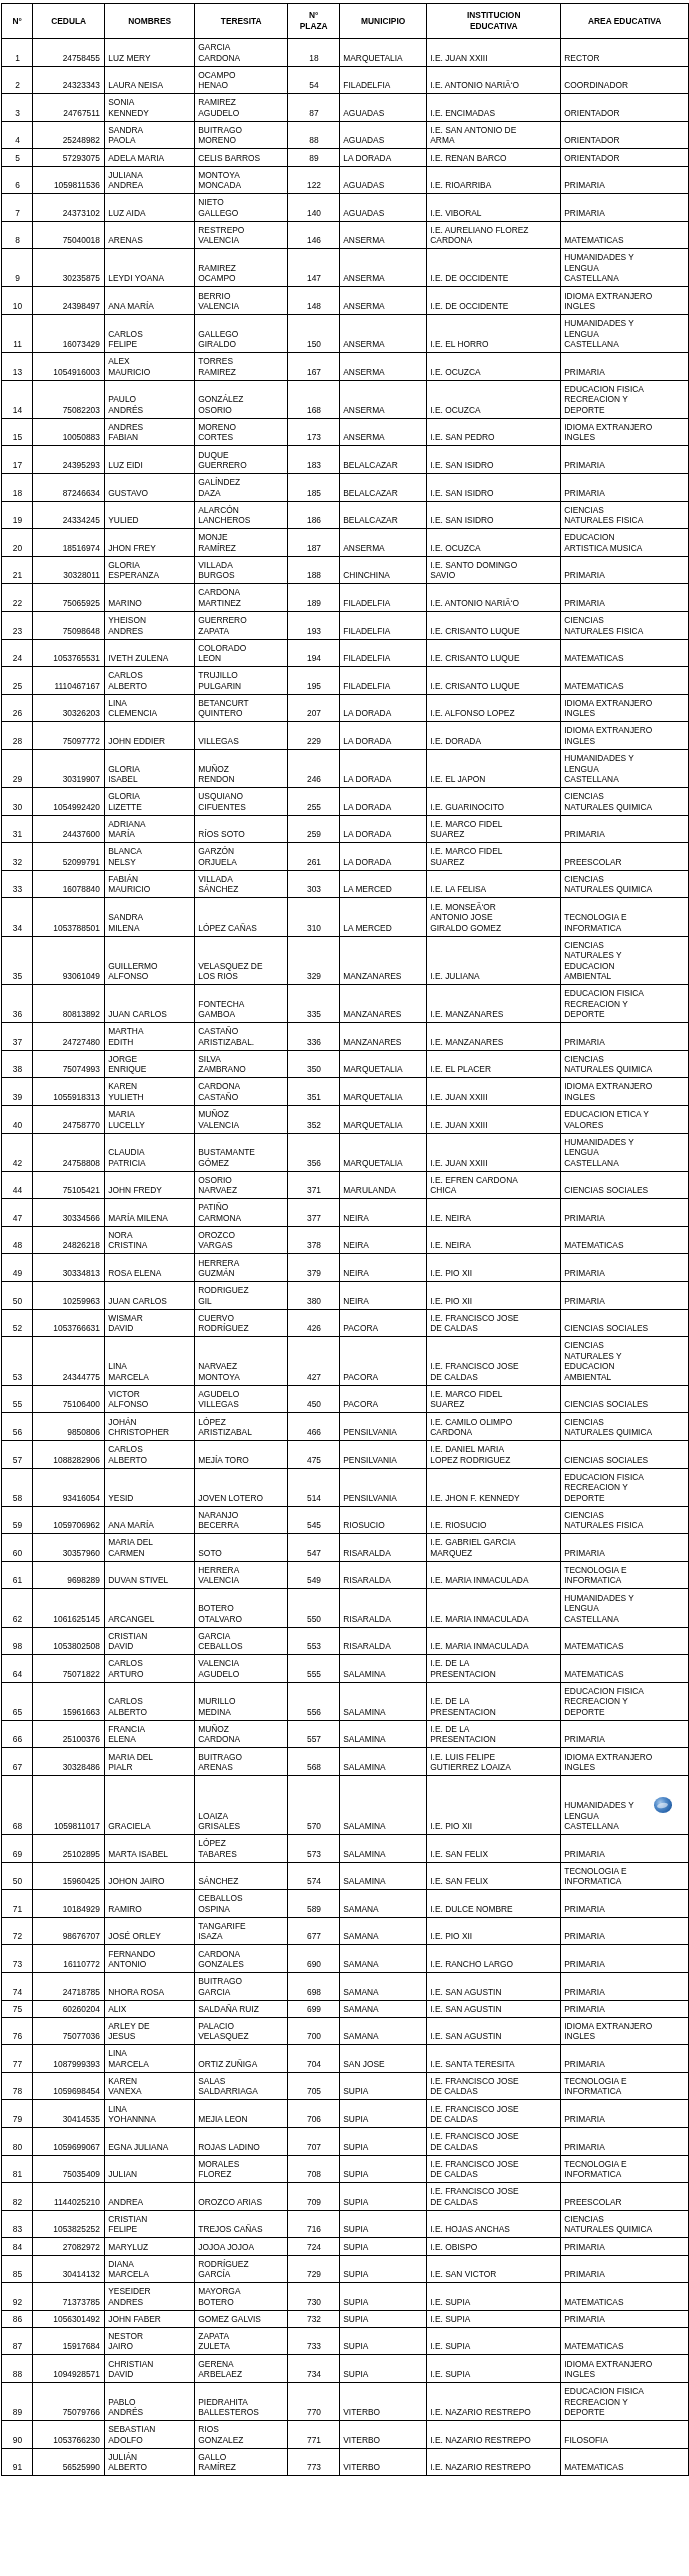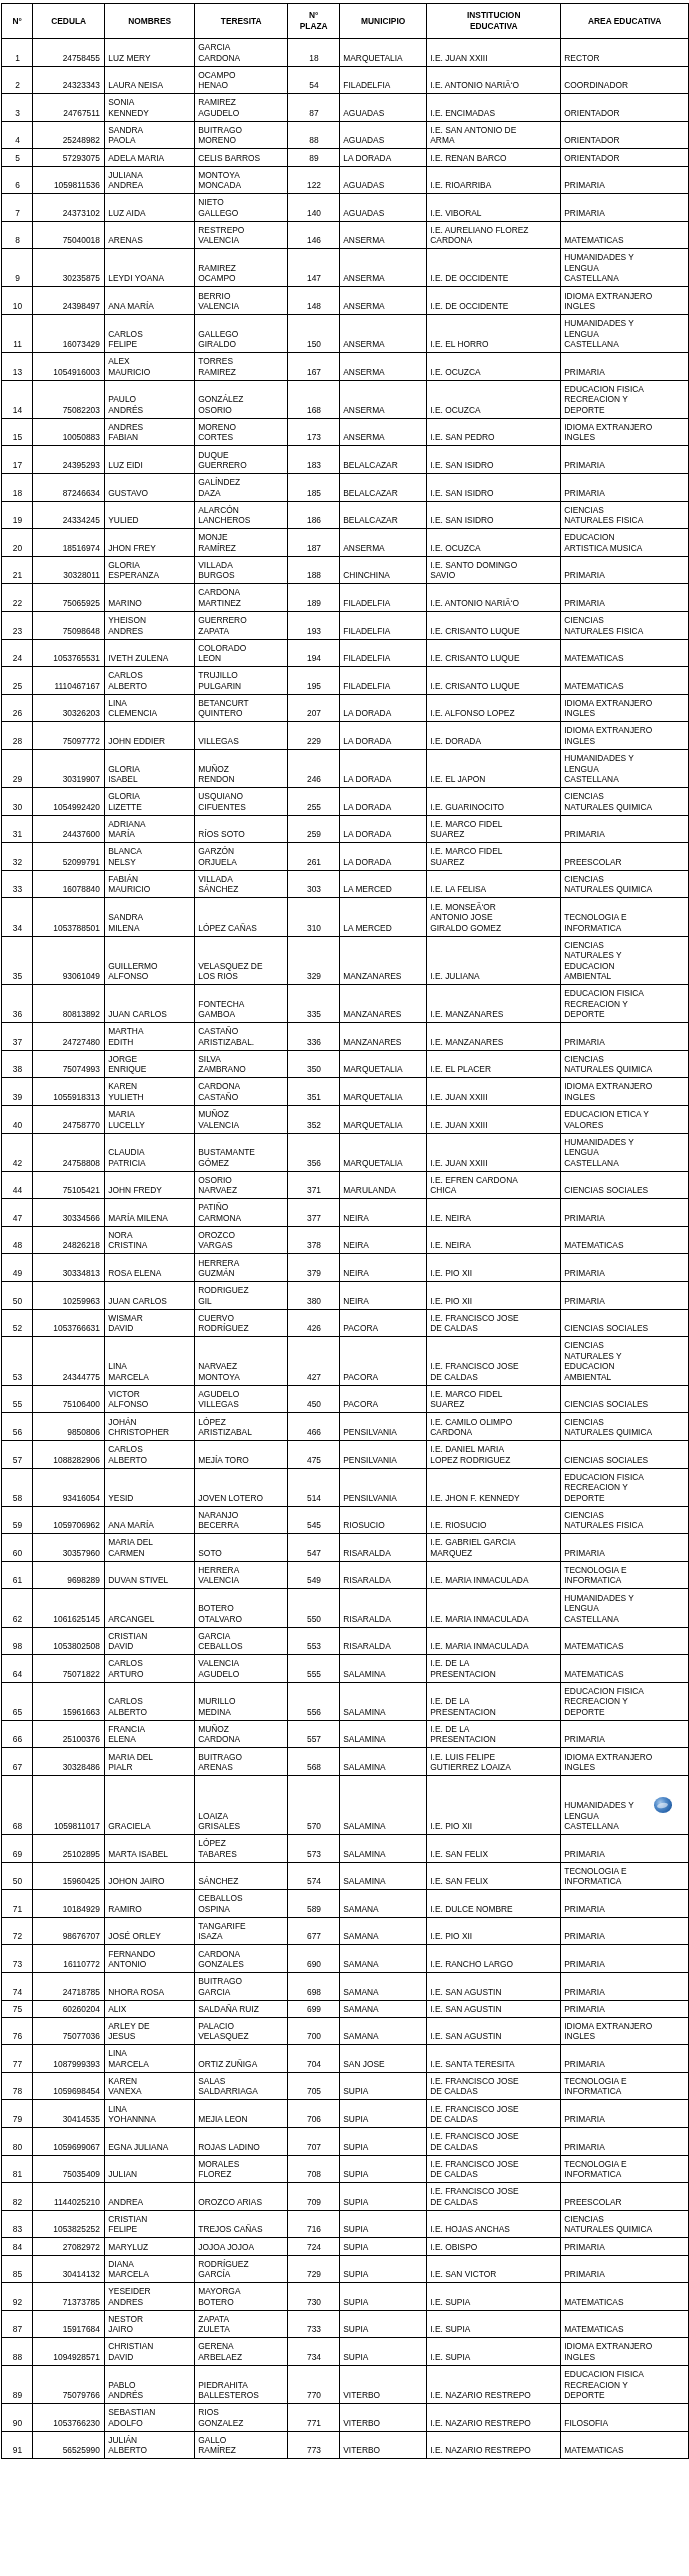--- a/index.html
+++ b/index.html
@@ -1041,20 +1041,30 @@
         <td class="col-nombres">YESEIDER
 ANDRES</td>
         <td class="col-apellidos">MAYORGA
 BOTERO</td>
         <td class="col-plaza">730</td>
         <td class="col-municipio">SUPIA</td>
         <td class="col-institucion">I.E. SUPIA</td>
         <td class="col-area">MATEMATICAS</td>
       </tr>
       <tr>
+        <td class="col-n">86</td>
+        <td class="col-cedula">1056301492</td>
+        <td class="col-nombres">JOHN FABER</td>
+        <td class="col-apellidos">GOMEZ GALVIS</td>
+        <td class="col-plaza">732</td>
+        <td class="col-municipio">SUPIA</td>
+        <td class="col-institucion">I.E. SUPIA</td>
+        <td class="col-area">PRIMARIA</td>
+      </tr>
+      <tr>
         <td class="col-n">87</td>
         <td class="col-cedula">15917684</td>
         <td class="col-nombres">NESTOR
 JAIRO</td>
         <td class="col-apellidos">ZAPATA
 ZULETA</td>
         <td class="col-plaza">733</td>
         <td class="col-municipio">SUPIA</td>
         <td class="col-institucion">I.E. SUPIA</td>
         <td class="col-area">MATEMATICAS</td>

